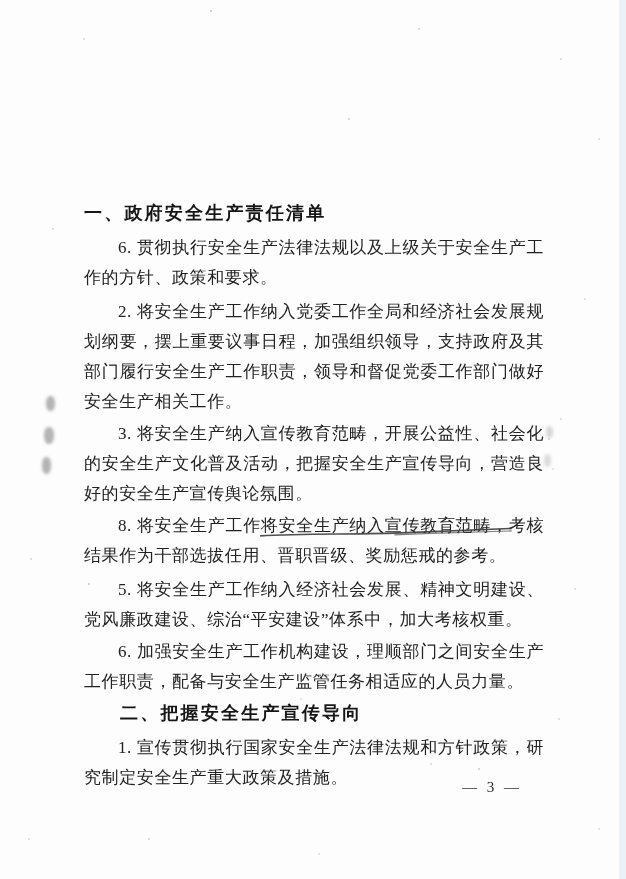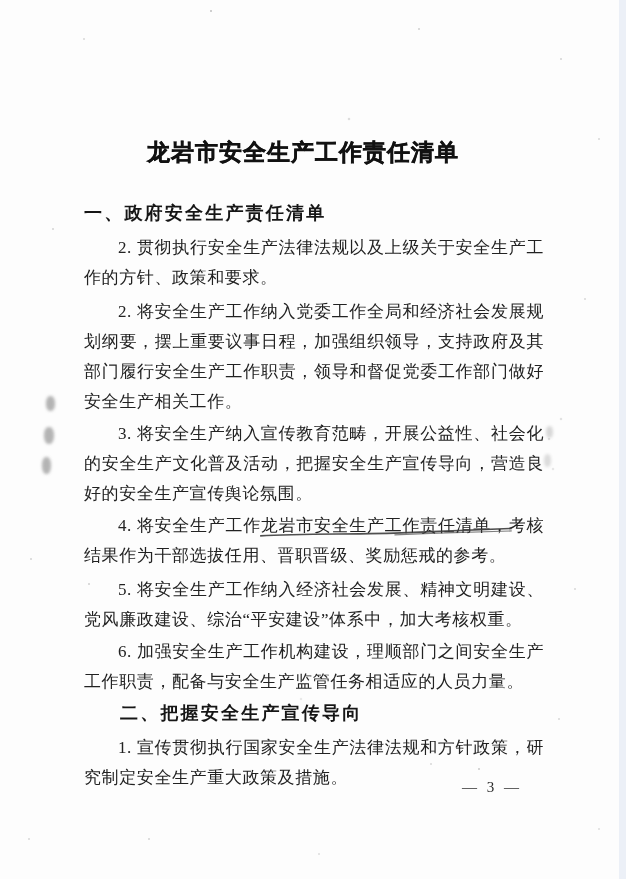--- a/index.html
+++ b/index.html
@@ -95,34 +95,33 @@
 <div class="page">
 
   <div class="edge-strip"></div>
   <div class="noise"></div>
   <div class="smudge s1"></div>
   <div class="smudge s2"></div>
   <div class="smudge s3"></div>
   <div class="smudge s4"></div>
   <div class="smudge s5"></div>
 
-  <div class="doc-title">龙岩市安全生产工作责任清单</div>
 
   <div class="content">
 
     <div class="sec-heading">一、政府安全生产责任清单</div>
 
-    <p>2. 贯彻执行安全生产法律法规以及上级关于安全生产工作的方针、政策和要求。</p>
+    <p>6. 贯彻执行安全生产法律法规以及上级关于安全生产工作的方针、政策和要求。</p>
     <p class="gap">2. 将安全生产工作纳入党委工作全局和经济社会发展规划纲要，摆上重要议事日程，加强组织领导，支持政府及其部门履行安全生产工作职责，领导和督促党委工作部门做好安全生产相关工作。</p>
     <p>3. 将安全生产纳入宣传教育范畴，开展公益性、社会化的安全生产文化普及活动，把握安全生产宣传导向，营造良好的安全生产宣传舆论氛围。</p>
 
-    <p><span>4. 将安全生产工作</span><span class="hand-underline"><svg viewBox="0 0 240 10" preserveAspectRatio="none" aria-hidden="true">
+    <p><span>8. 将安全生产工作</span><span class="hand-underline"><svg viewBox="0 0 240 10" preserveAspectRatio="none" aria-hidden="true">
           <path d="M2,9 C45,6.5 95,8 140,6 C180,4.2 215,3 238,2.2" fill="none" stroke="#3c3c3c" stroke-width="1.5" opacity="0.9"></path>
           <path d="M128,8 C165,6.5 205,5.5 238,4.5" fill="none" stroke="#3c3c3c" stroke-width="1.1" opacity="0.65"></path>
-        </svg><span>龙岩市安全生产工作责任清单，</span></span><span>考核结果作为干部选拔任用、晋职晋级、奖励惩戒的参考。</span></p>
+        </svg><span>将安全生产纳入宣传教育范畴，</span></span><span>考核结果作为干部选拔任用、晋职晋级、奖励惩戒的参考。</span></p>
 
     <p class="gap">5. 将安全生产工作纳入经济社会发展、精神文明建设、党风廉政建设、综治“平安建设”体系中，加大考核权重。</p>
     <p>6. 加强安全生产工作机构建设，理顺部门之间安全生产工作职责，配备与安全生产监管任务相适应的人员力量。</p>
 
     <div class="sec-heading indent2" style="margin-top:3px;">二、把握安全生产宣传导向</div>
 
     <p>1. 宣传贯彻执行国家安全生产法律法规和方针政策，研究制定安全生产重大政策及措施。</p>
 
   </div>
 

